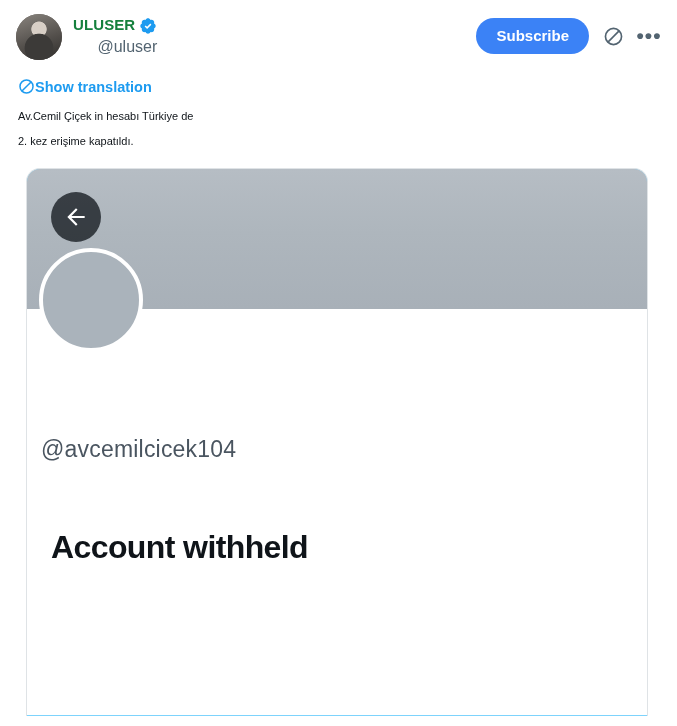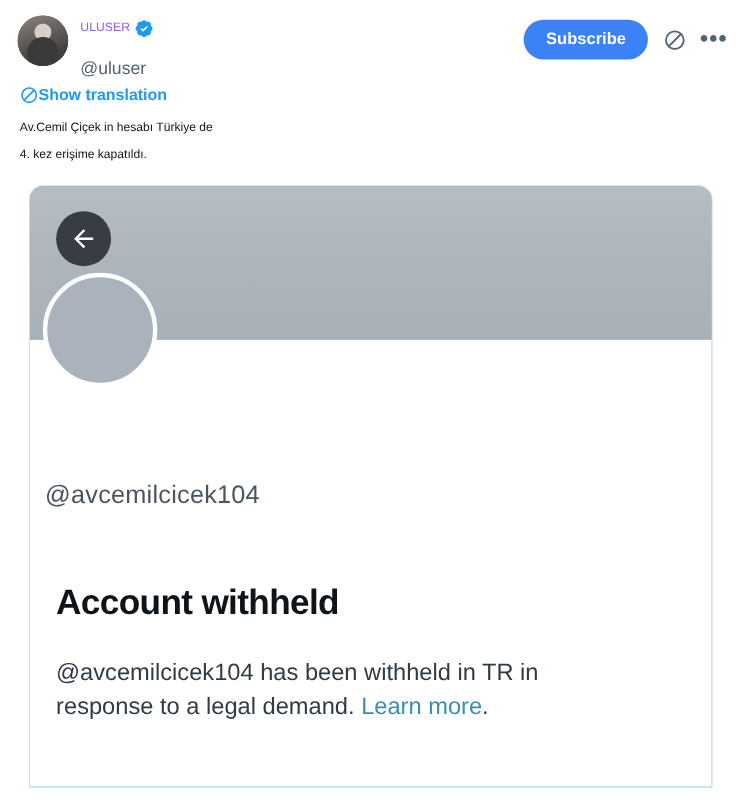--- a/index.html
+++ b/index.html
@@ -53,37 +53,38 @@
     justify-content: center;
     padding-top: 1px;
   }
   .name-line {
     display: flex;
     align-items: center;
     gap: 4px;
     line-height: 20px;
   }
   .display-name {
-    font-size: 11px;
-    font-weight: normal;
-    color: #8b5cf6;
+    font-size: 15px;
+    font-weight: bold;
+    color: #15803d;
     letter-spacing: 0.1px;
   }
   .verified {
     width: 18px;
     height: 18px;
     display: inline-block;
     position: relative;
     top: 1px;
   }
   .handle {
     font-size: 16px;
     color: #536471;
     line-height: 21px;
-    margin-top: 17px;
+    margin-top: 1px;
+    text-align: right;
   }
 
   .header-right {
     margin-left: auto;
     display: flex;
     align-items: center;
     gap: 12px;
     padding-top: 4px;
   }
   .subscribe-btn {
@@ -269,35 +270,31 @@
       <svg viewBox="0 0 24 24" width="17" height="17" aria-hidden="true">
         <circle cx="12" cy="12" r="9.2" fill="none" stroke="#1d9bf0" stroke-width="2.1"></circle>
         <line x1="5.6" y1="18.4" x2="18.4" y2="5.6" stroke="#1d9bf0" stroke-width="2.1"></line>
       </svg>
     </span>
     <span class="translate-link">Show translation</span>
   </div>
 
   <div class="tweet-text">
     <div>Av.Cemil Çiçek in hesabı Türkiye de</div>
-    <div>4. kez erişime kapatıldı.</div>
+    <div>2. kez erişime kapatıldı.</div>
   </div>
 
   <div class="card">
     <div class="card-banner">
       <div class="back-btn">
         <svg viewBox="0 0 24 24" width="26" height="26" aria-hidden="true">
           <path fill="#ffffff" d="M20 11H7.8l5.6-5.6L12 4l-8 8 8 8 1.4-1.4L7.8 13H20z"></path>
         </svg>
       </div>
     </div>
     <div class="card-body">
       <div class="card-avatar"></div>
       <div class="card-handle">@avcemilcicek104</div>
       <div class="withheld-title">Account withheld</div>
-      <div class="withheld-body">
-        <span>@avcemilcicek104 has been withheld in TR in response to a legal demand.</span>
-        <span class="learn-more">Learn more</span><span>.</span>
-      </div>
     </div>
   </div>
 
 </div>
 
 </body></html>

